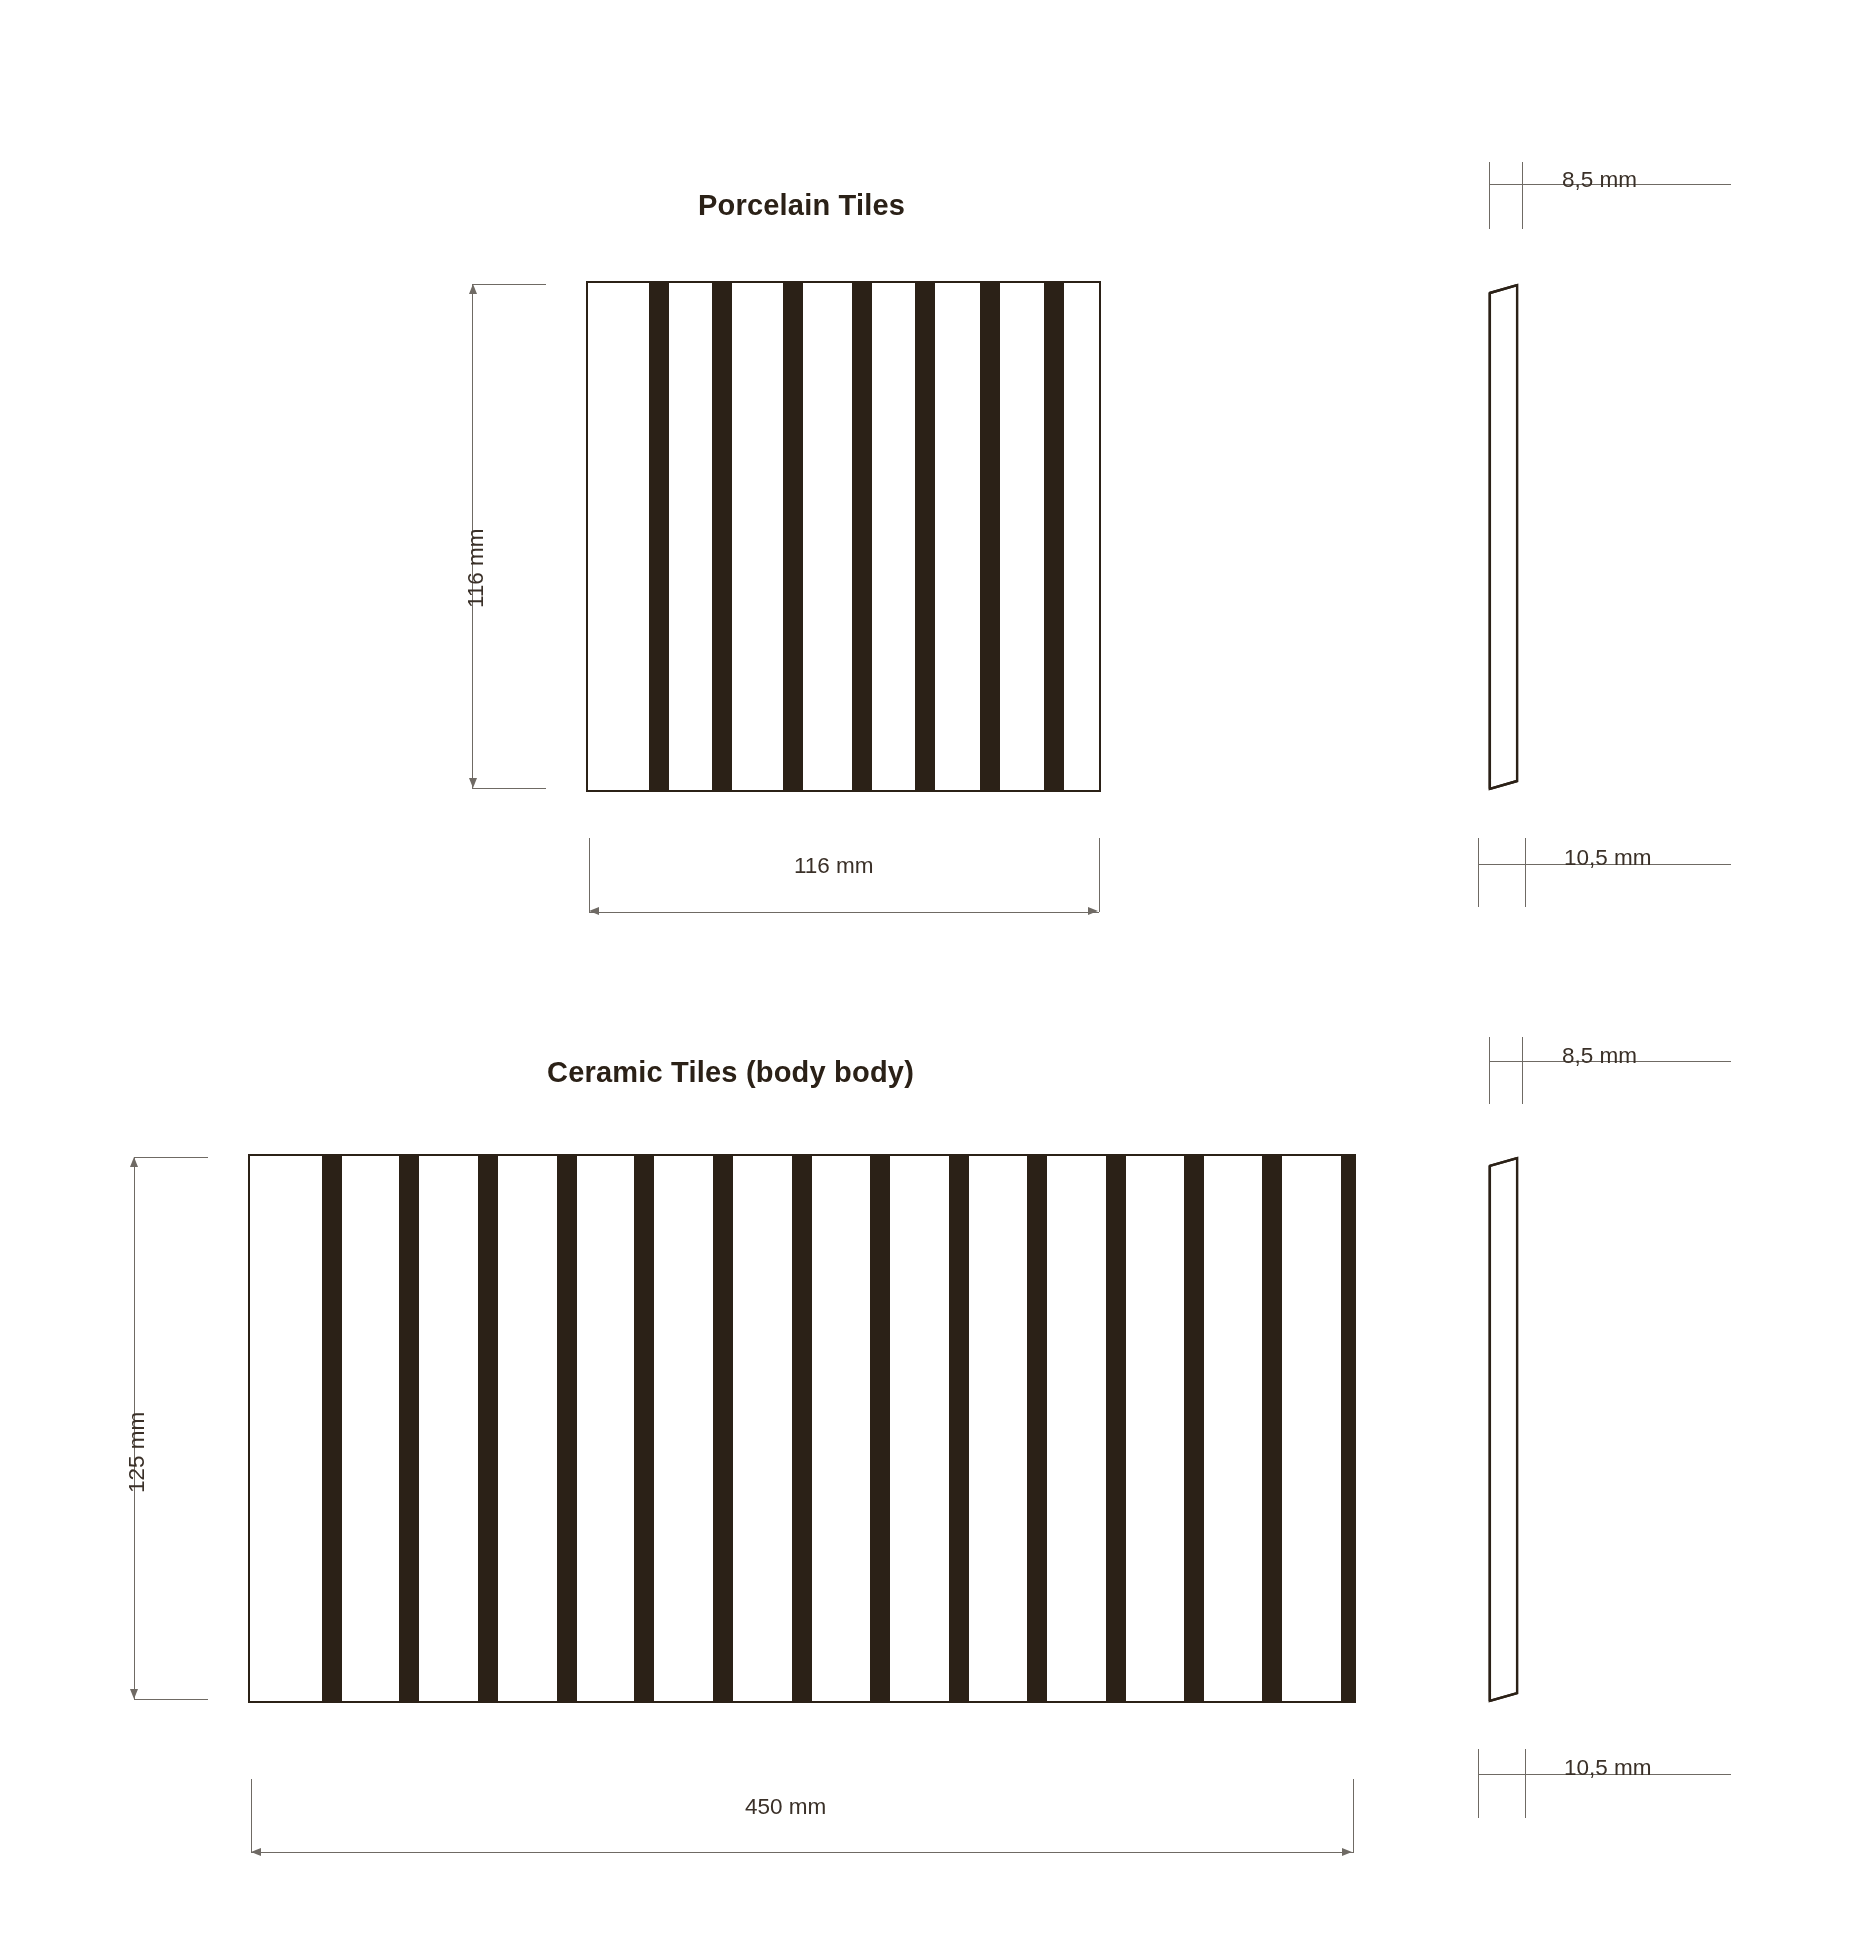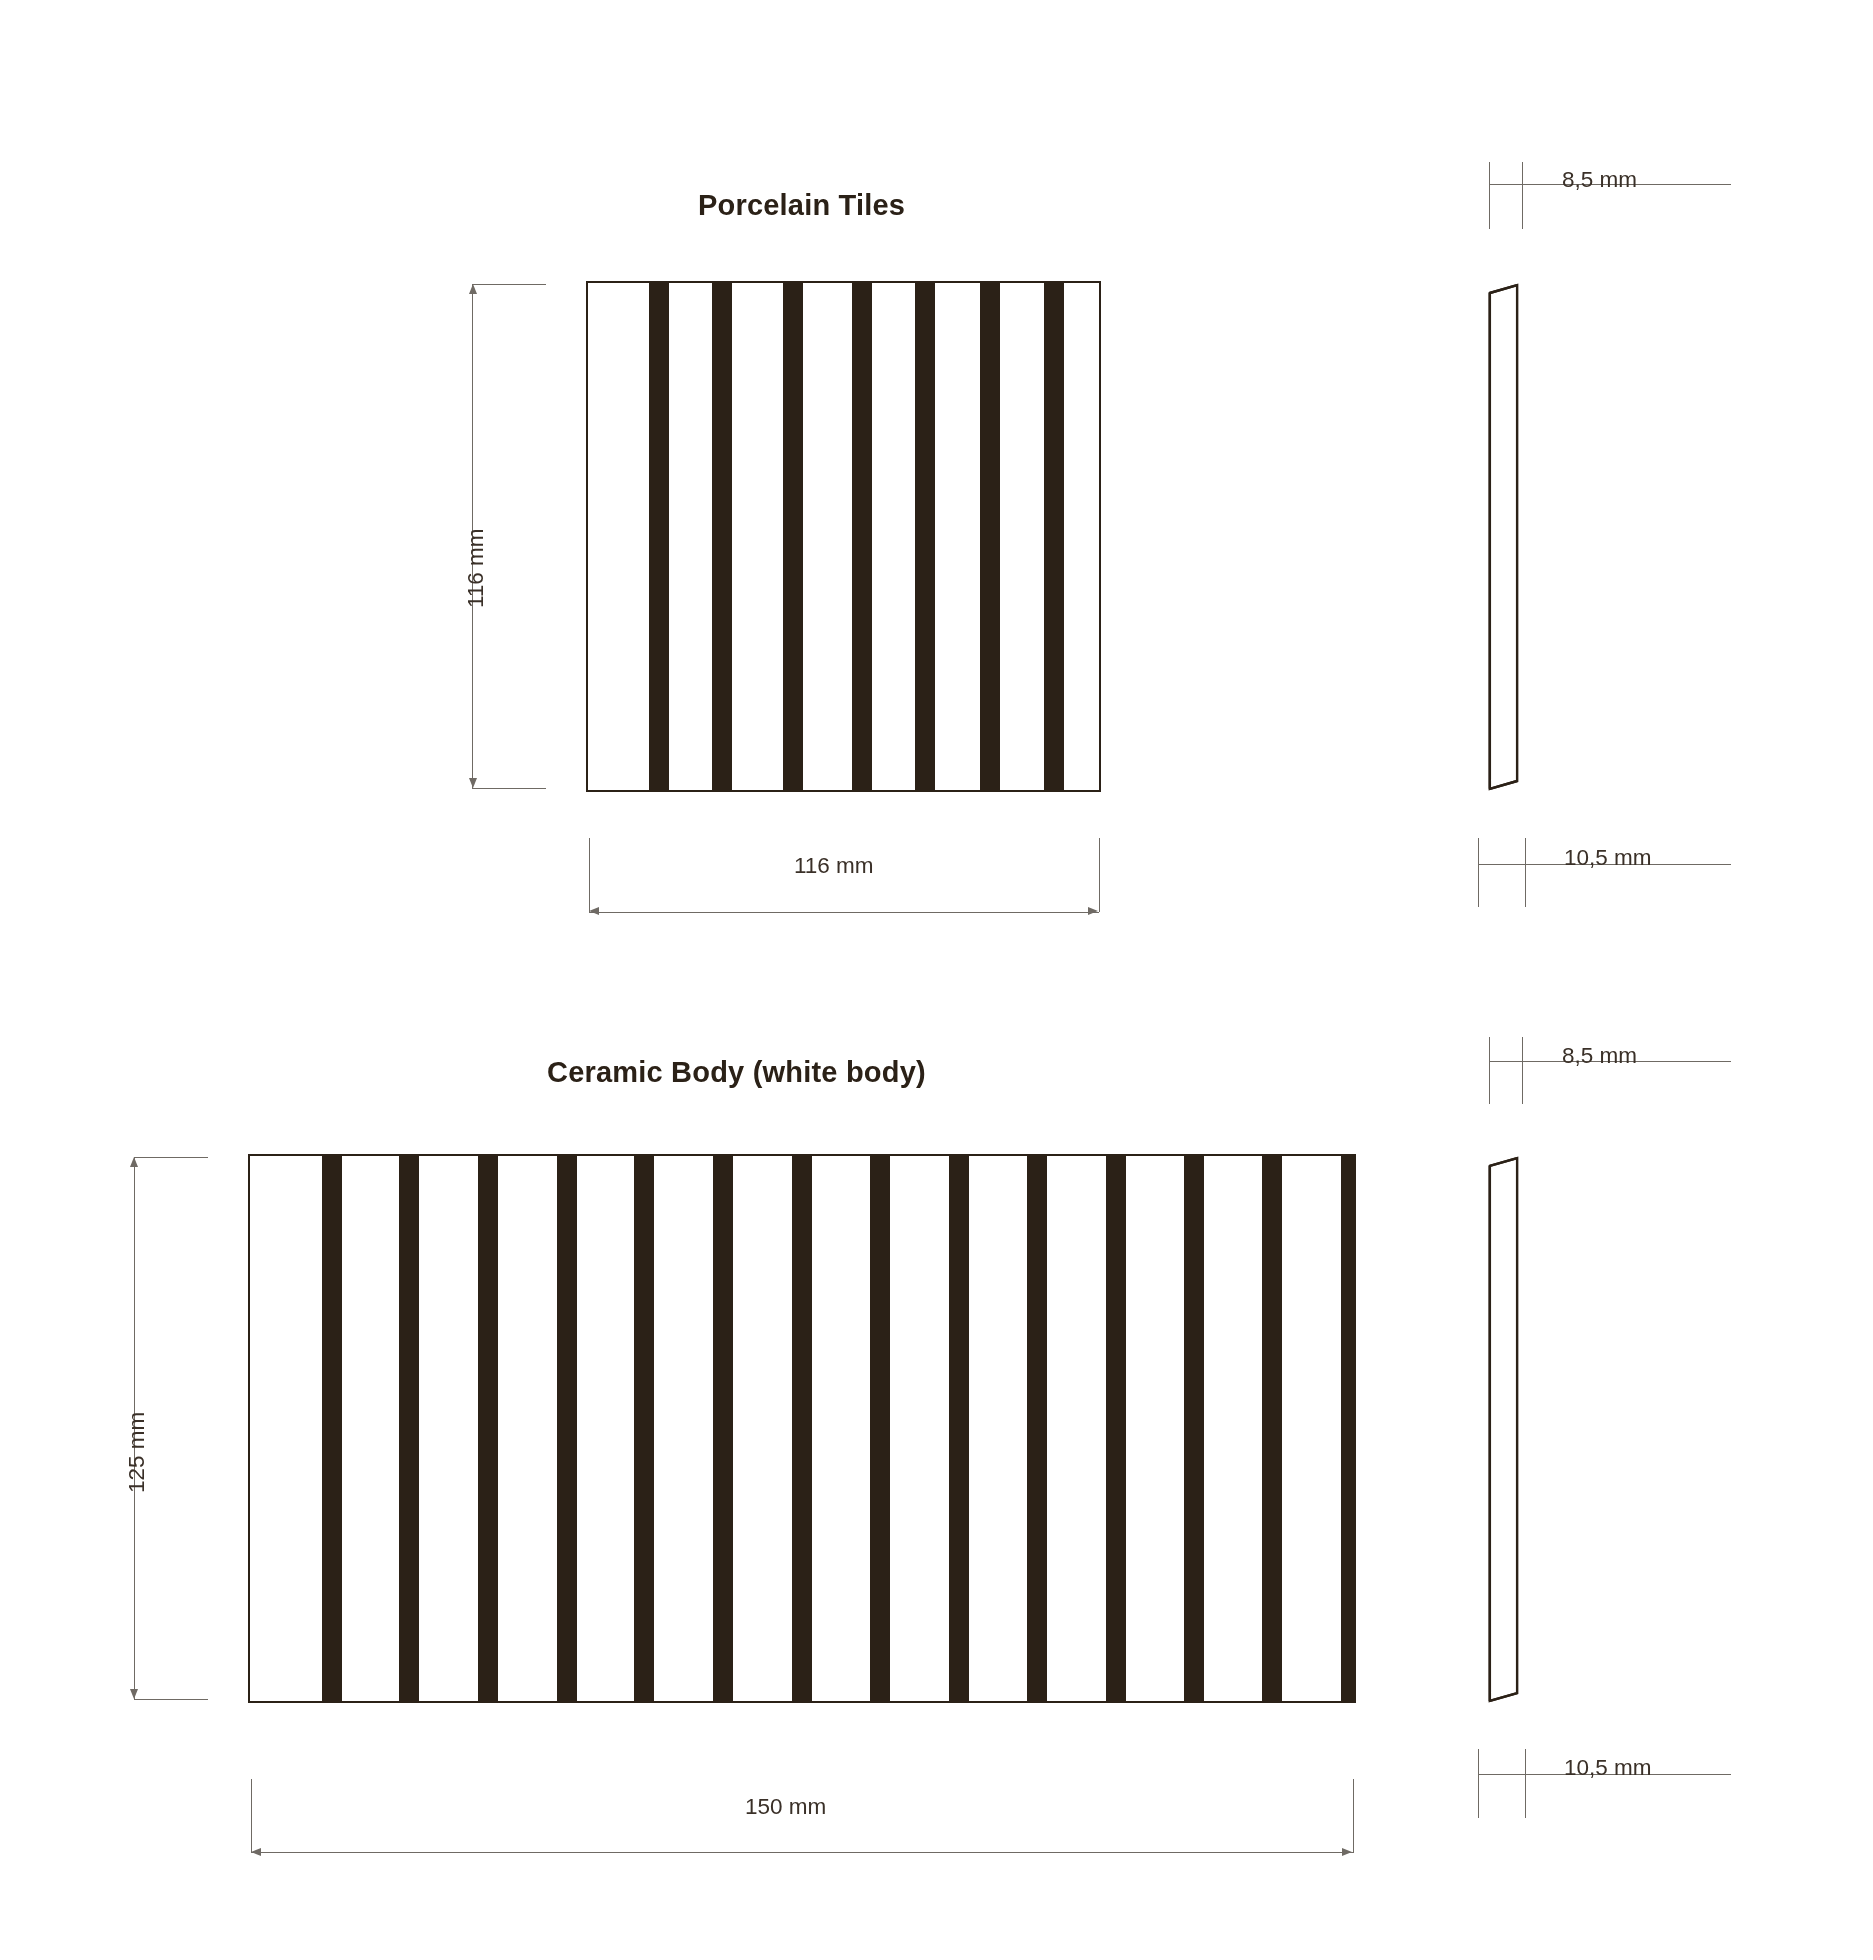--- a/index.html
+++ b/index.html
@@ -163,21 +163,21 @@
   <div class="tick tick-v" style="left:1522px; top:162px; height:67px;"></div>
   <div class="dim-line dim-h" style="left:1523px; top:184px; width:208px;"></div>
   <div class="dim-label" style="left:1562px; top:167px;">8,5 mm</div>
 
   <div class="dim-line dim-h" style="left:1478px; top:864px; width:47px;"></div>
   <div class="tick tick-v" style="left:1478px; top:838px; height:69px;"></div>
   <div class="tick tick-v" style="left:1525px; top:838px; height:69px;"></div>
   <div class="dim-line dim-h" style="left:1525px; top:864px; width:206px;"></div>
   <div class="dim-label" style="left:1564px; top:845px;">10,5 mm</div>
 
-  <div class="title" id="ceramic-title">Ceramic Body (white body)</div>
+  <div class="title" id="ceramic-title">Ceramic Tiles (body body)</div>
 
   <div class="tile-face" id="ceramic-face" style="left:248px; top:1154px; width:1108px; height:549px;">
     <div class="stripe" style="left:72px;   width:19.6px;"></div>
     <div class="stripe" style="left:149px;  width:19.6px;"></div>
     <div class="stripe" style="left:228px;  width:19.6px;"></div>
     <div class="stripe" style="left:307px;  width:19.6px;"></div>
     <div class="stripe" style="left:384px;  width:19.6px;"></div>
     <div class="stripe" style="left:463px;  width:19.6px;"></div>
     <div class="stripe" style="left:542px;  width:19.6px;"></div>
     <div class="stripe" style="left:620px;  width:19.6px;"></div>
@@ -194,21 +194,21 @@
   <div class="tick tick-h" style="left:134px; top:1699px; width:74px;"></div>
   <div class="arrow arrow-up" style="left:130px; top:1157px;"></div>
   <div class="arrow arrow-down" style="left:130px; top:1689px;"></div>
   <div class="dim-label vert" style="left:124px; top:1493px;">125 mm</div>
 
   <div class="dim-line dim-h" style="left:251px; top:1852px; width:1102px;"></div>
   <div class="tick tick-v" style="left:251px; top:1779px; height:74px;"></div>
   <div class="tick tick-v" style="left:1353px; top:1779px; height:74px;"></div>
   <div class="arrow arrow-left" style="left:251px; top:1848px;"></div>
   <div class="arrow arrow-right" style="left:1342px; top:1848px;"></div>
-  <div class="dim-label" style="left:745px; top:1794px;">150 mm</div>
+  <div class="dim-label" style="left:745px; top:1794px;">450 mm</div>
 
   <div class="tile-side" id="ceramic-side" style="left:1482px; top:1157px; width:41px; height:545px;">
     <svg width="41" height="545" viewBox="0 0 42 556">
       <polygon points="8,8 36,0 36,548 8,556" fill="#ffffff" stroke="#2b2117" stroke-width="2.5"></polygon>
       <line x1="8" y1="8" x2="8" y2="556" stroke="#2b2117" stroke-width="2.5"></line>
       <line x1="8" y1="8" x2="36" y2="0" stroke="#2b2117" stroke-width="2.5"></line>
       <line x1="8" y1="556" x2="36" y2="548" stroke="#2b2117" stroke-width="2.5"></line>
     </svg>
   </div>
 

